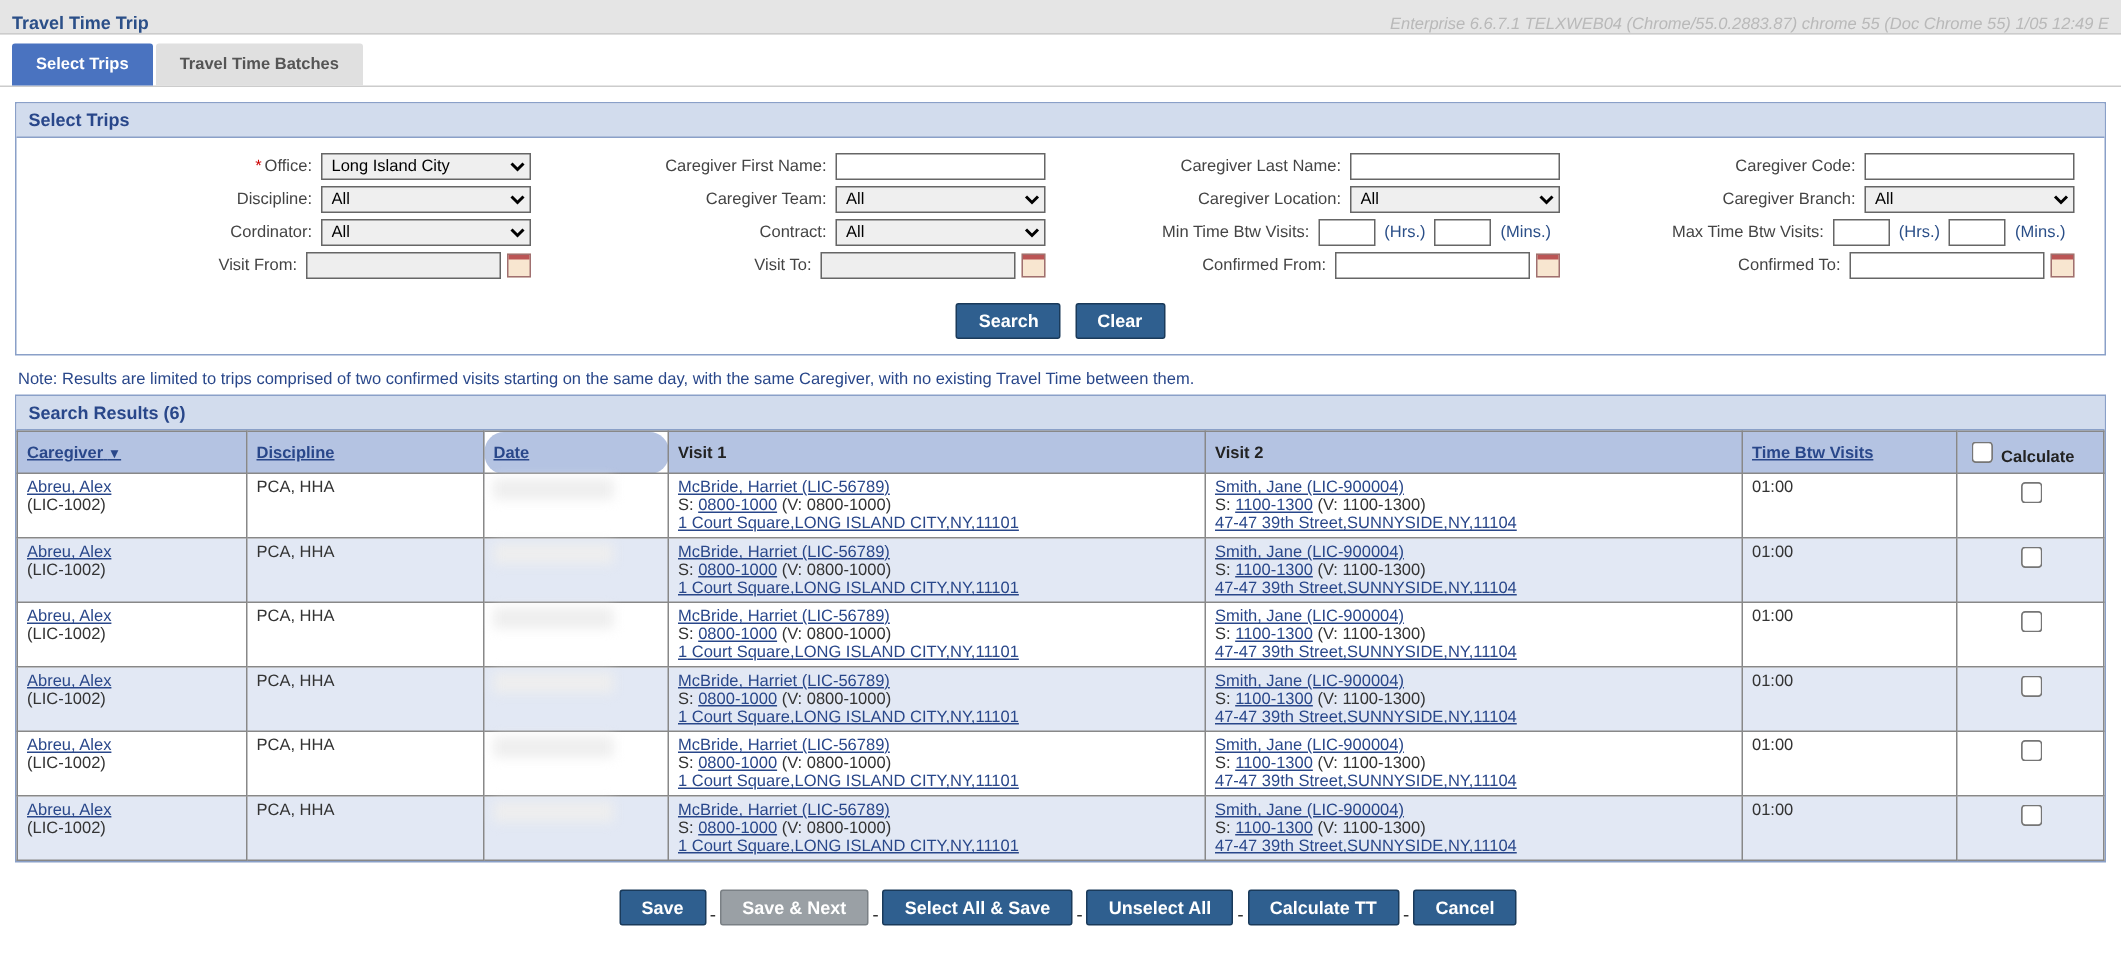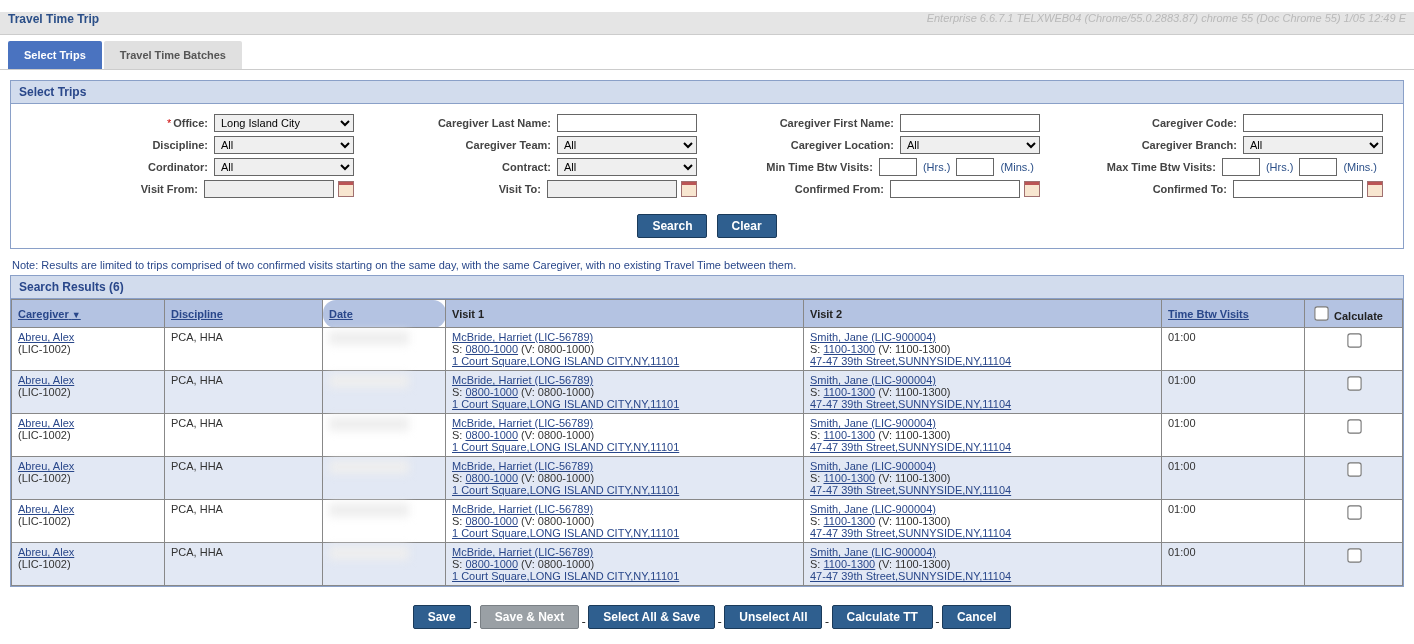--- a/index.html
+++ b/index.html
@@ -1,28 +1,28 @@
 <!DOCTYPE html>
 <html><head>
 <meta charset="utf-8">
 <style>
 html,body{margin:0;padding:0;font-family:Arial,Helvetica,sans-serif;font-size:11px;color:#333;background:#fff;}
 body{width:1414px;}
-.topbar{background:#e5e5e5;border-bottom:1px solid #ccc;height:22px;display:flex;align-items:flex-start;padding:0 8px;justify-content:space-between;margin-top:12px;}
+.topbar{background:#e5e5e5;border-bottom:1px solid #ccc;height:22px;display:flex;align-items:flex-end;padding:0 8px;justify-content:space-between;}
 .topbar .title{font-weight:bold;color:#2b4f88;font-size:12px;}
 .topbar .env{color:#b9b9b9;font-style:italic;font-weight:normal;font-size:11px;}
 .tabs{border-bottom:1px solid #ccc;display:flex;padding:6px 8px 0 8px;}
 .tab{padding:8px 16px;margin-right:2px;font-weight:bold;border-radius:2px 2px 0 0;cursor:pointer;}
 .tab.active{background:#4a73c0;color:#fff;}
 .tab.inactive{background:#e0e0e0;color:#555;}
 .panel{margin:10px;border:1px solid #8aa0c8;}
 .panel-header{background:#d2dced;color:#29478a;font-weight:bold;padding:4px 8px;font-size:12px;border-bottom:1px solid #8aa0c8;}
 .form-grid{display:grid;grid-template-columns:repeat(4,1fr);gap:4px 20px;padding:10px 20px;}
 .field{display:flex;align-items:center;justify-content:flex-end;}
-.field label{text-align:right;margin-right:6px;white-space:nowrap;font-weight:bold;color:#444;}
+.field label{text-align:right;margin-right:6px;white-space:nowrap;font-weight:normal;color:#444;}
 .field .req{color:#c00;margin-right:2px;}
 .field input[type=text],.field select{border:1px solid #666;height:18px;font-size:11px;padding:0 2px;box-sizing:border-box;}
 .w140{width:140px;} .w130{width:130px;}
 .cal-icon{width:14px;height:14px;margin-left:4px;display:inline-block;border:1px solid #a07070;background:#f8e6d0;position:relative;}
 .cal-icon::before{content:"";position:absolute;top:0;left:0;right:0;height:3px;background:#b55;}
 .hrs-mins{display:flex;align-items:center;}
 .hrs-mins input{width:38px;border:1px solid #666;height:18px;}
 .hrs-mins span{color:#2b4f88;margin:0 6px;}
 .btnrow{text-align:center;padding:6px 0 10px 0;}
 .btn{background:#2f5f8f;color:#fff;border:1px solid #1a3a5a;padding:4px 14px;font-size:12px;font-weight:bold;border-radius:2px;cursor:pointer;margin:0 3px;}
@@ -66,25 +66,25 @@
 <div class="panel">
   <div class="panel-header">Select Trips</div>
   <div class="form-grid">
 
     <div class="field">
         <span class="req">*</span>
         <label>Office:</label>
         <select class="w140"><option>Long Island City</option></select>
       </div>
     <div class="field">
+        <label>Caregiver First Name:</label>
+        <input type="text" class="w140" style="">
+      </div>
+    <div class="field">
         <label>Caregiver Last Name:</label>
-        <input type="text" class="w140" style="">
-      </div>
-    <div class="field">
-        <label>Caregiver First Name:</label>
         <input type="text" class="w140" style="">
       </div>
     <div class="field">
         <label>Caregiver Code:</label>
         <input type="text" class="w140" style="">
       </div>
 
     <div class="field">
         <label>Discipline:</label>
         <select class="w140"><option>All</option></select>

